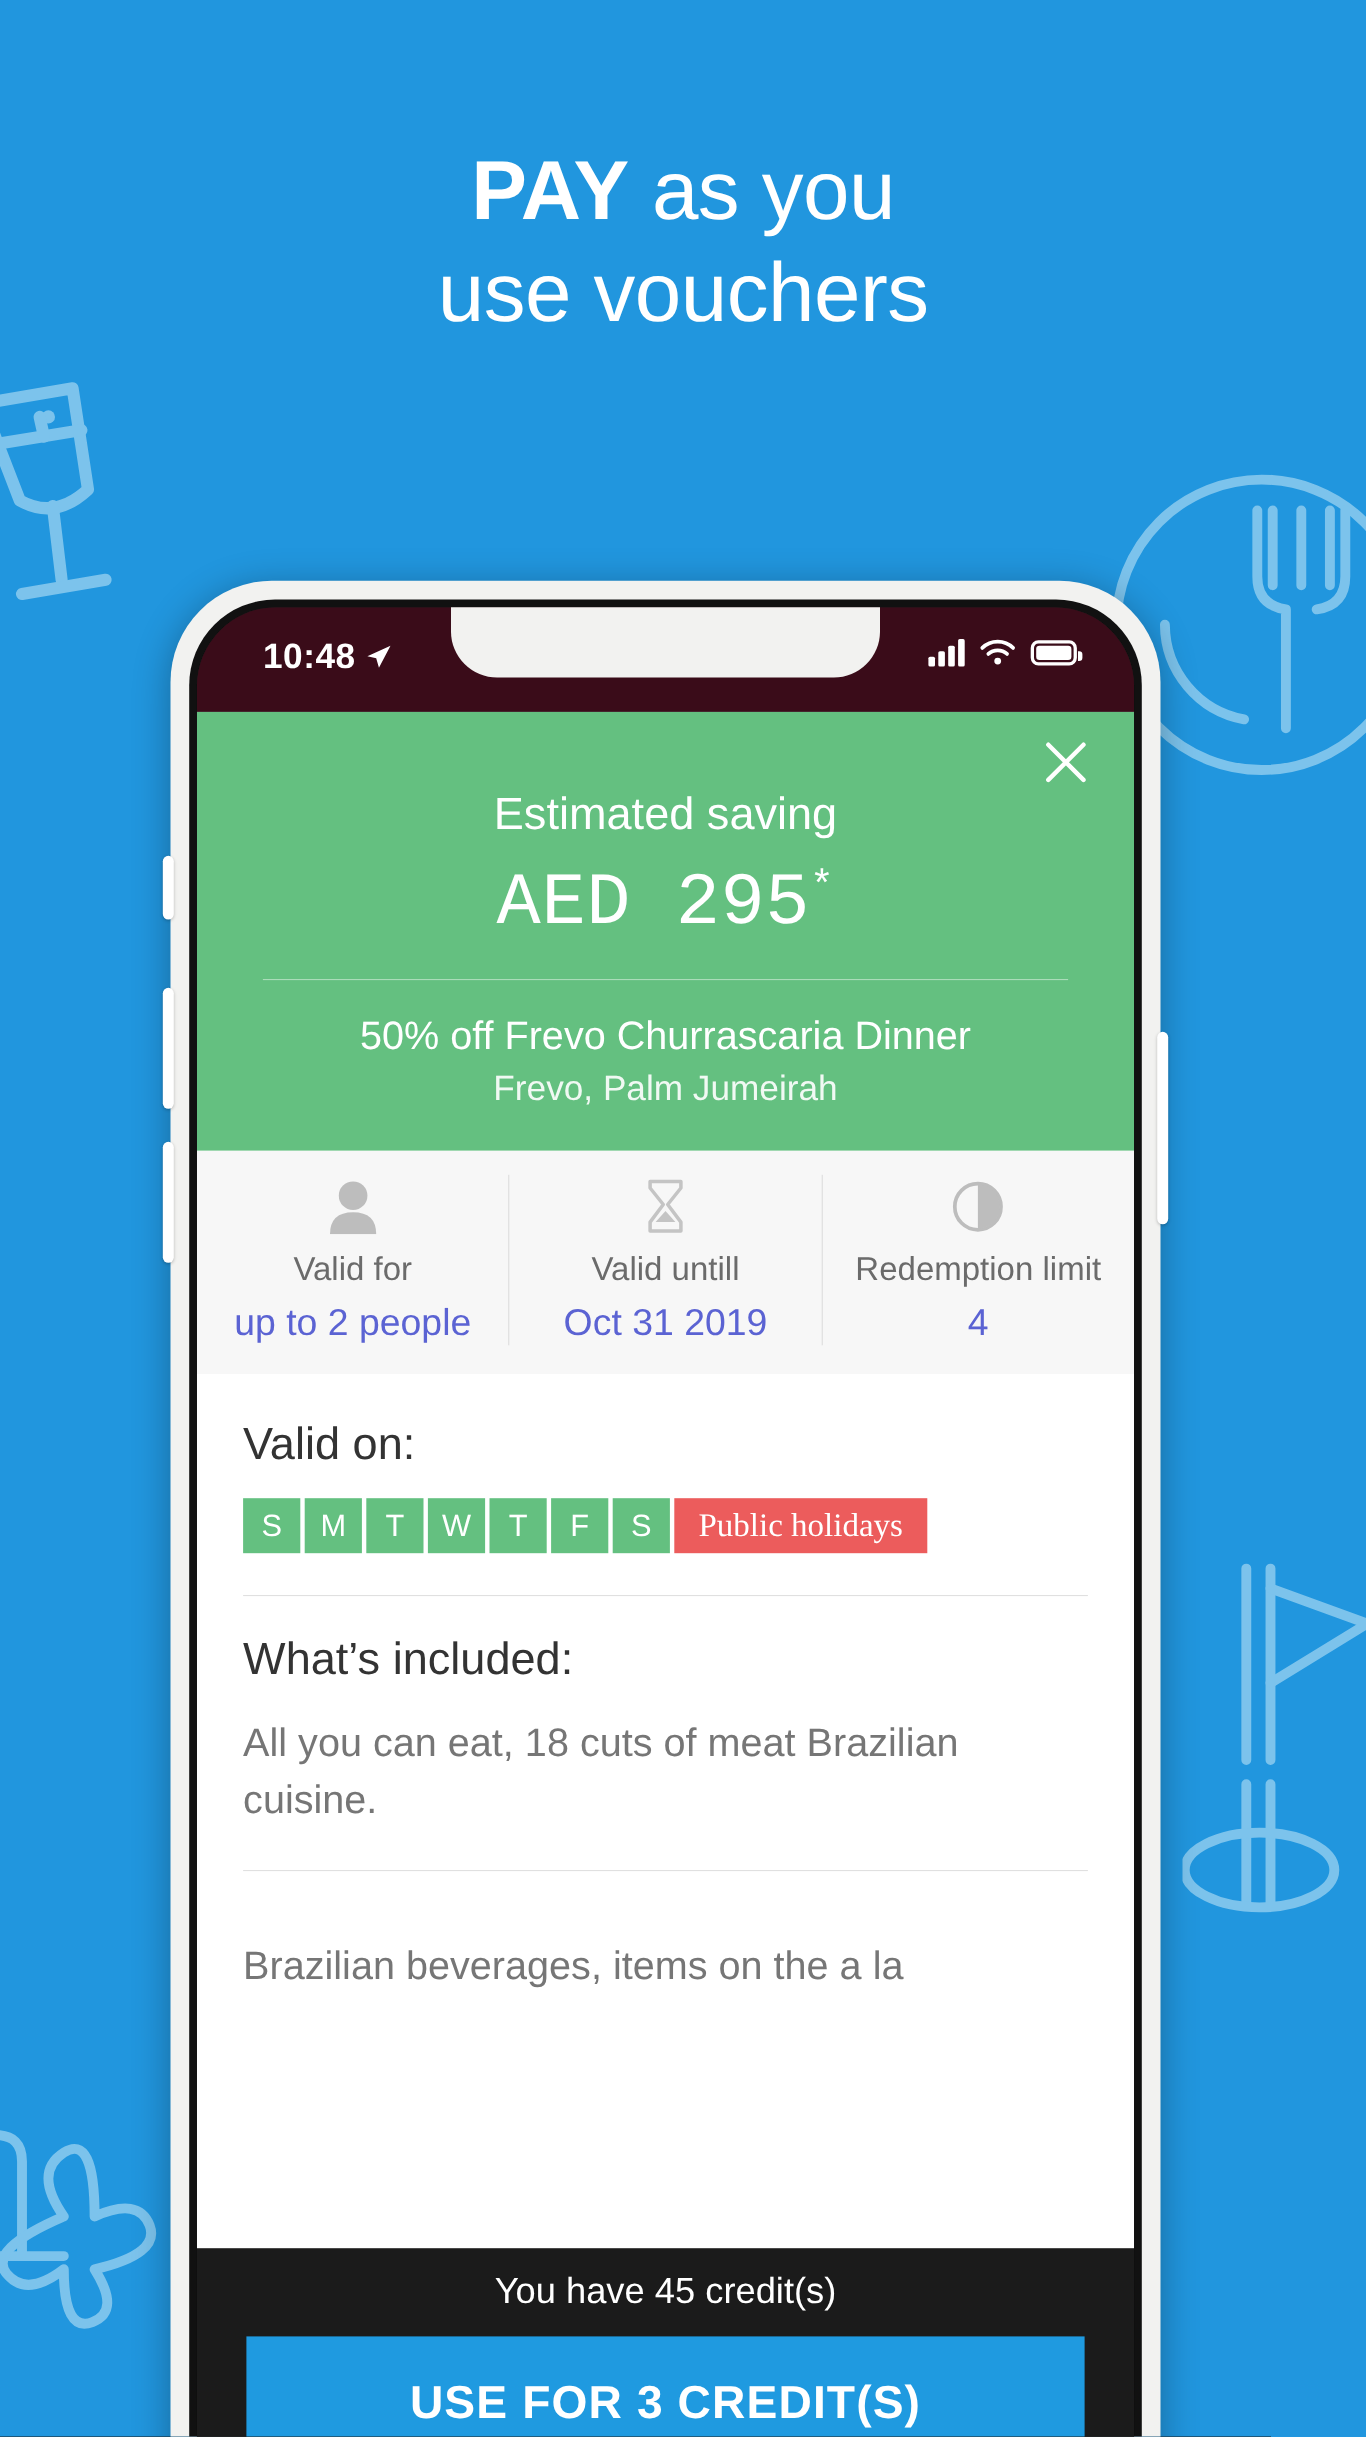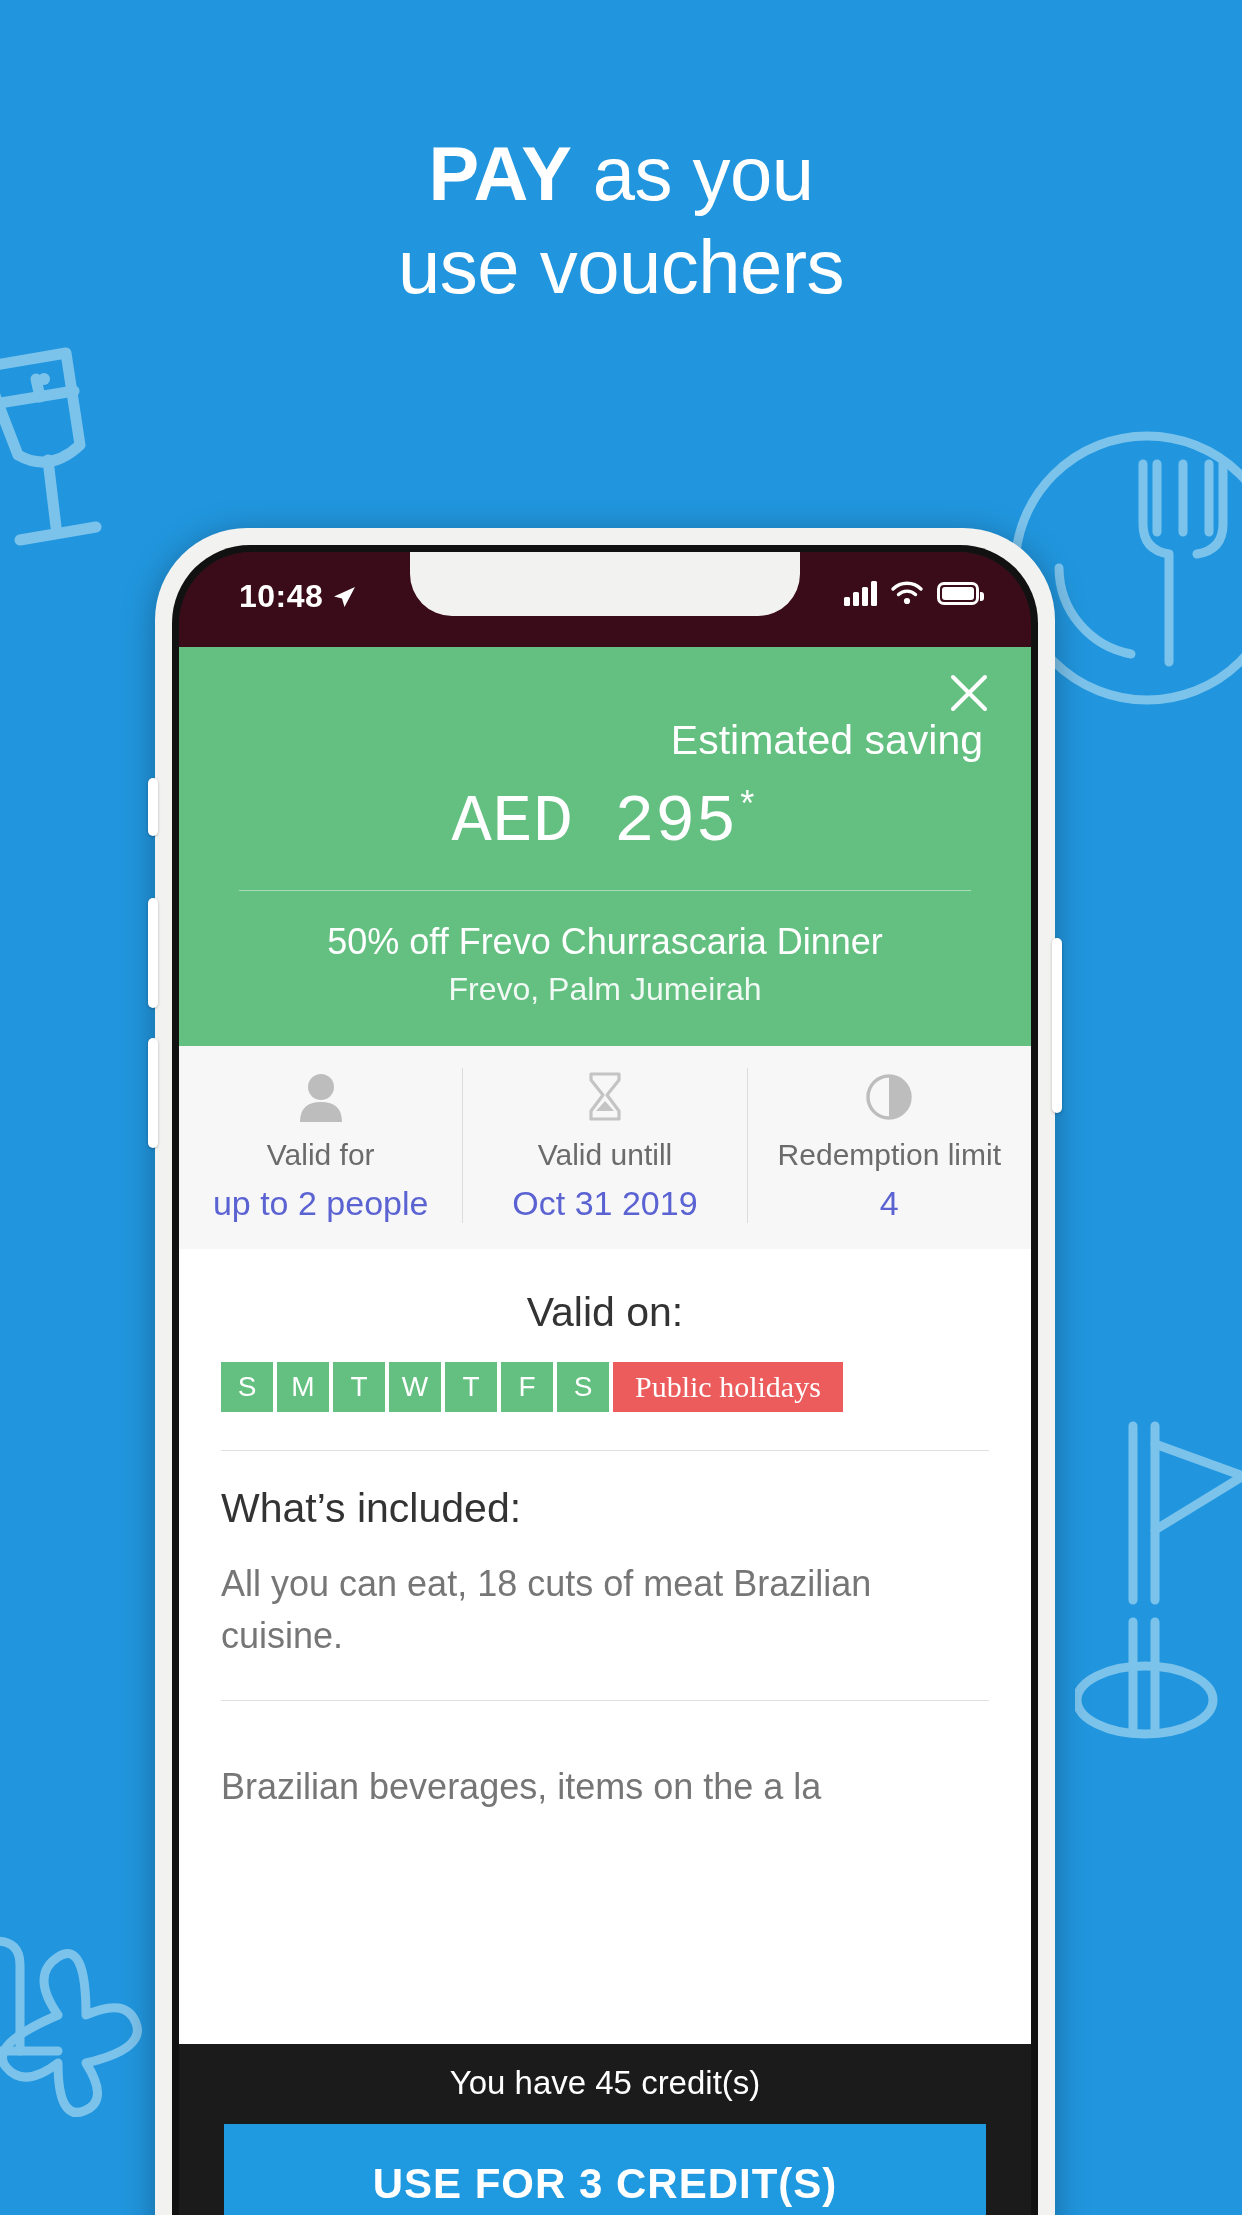--- a/index.html
+++ b/index.html
@@ -102,21 +102,21 @@
 
   
   .saving {
     background:#64c080; color:#fff; position:relative;
     padding:36px 48px 38px 48px; flex:0 0 auto;
   }
   .close-x {
     position:absolute; right:38px; top:22px;
     width:48px; height:48px; cursor:pointer;
   }
-  .saving-label { text-align:right; font-size:41px; font-weight:400; margin-top:34px; }
+  .saving-label { text-align:center; font-size:41px; font-weight:400; margin-top:34px; }
   .saving-amount {
     text-align:center; font-size:67px; font-weight:400;
     margin-top:20px; letter-spacing:.5px;font-family:Liberation Mono, monospace;
   }
   .saving-amount sup { font-size:36px; vertical-align:super; }
   .saving-rule { height:1px; background:rgba(255,255,255,.45); margin:30px 12px 0 12px; }
   .saving-title { text-align:center; font-size:36px; font-weight:500; margin-top:30px; }
   .saving-sub { text-align:center; font-size:32px; font-weight:300;
                 margin-top:8px; color:rgba(255,255,255,.9); }
 
@@ -130,21 +130,21 @@
     display:flex; flex-direction:column; align-items:center; gap:4px;
   }
   .info-col + .info-col { border-left:1px solid #dcdcdc; }
   .info-icon { height:58px; display:flex; align-items:center; justify-content:center; }
   .info-label { font-size:30px; color:#6b6b6b; margin-top:8px; }
   .info-value { font-size:34px; color:#5b63d3; margin-top:8px; }
 
   
   .modal-body { flex:1 1 auto; background:#fff; padding:0 42px; overflow:hidden; }
   .sec-title { font-size:41px; color:#333; font-weight:400; }
-  .valid-on { padding-top:40px;text-align:center; }
+  .valid-on { padding-top:40px; }
   .chips { display:flex; gap:4px; margin-top:26px; }
   .chip {
     background:#64c080; color:#fff; font-size:28px;
     width:52px; height:50px; display:flex; align-items:center; justify-content:center;
   }
   .chip.holiday { background:#ec5c5c; width:auto; padding:0 22px; font-size:30px;font-family:Liberation Serif, serif; }
   .divider { height:1px; background:#e0e0e0; margin:38px 0 0 0; }
   .sec-block { padding-top:34px; }
   .sec-text { font-size:36px; color:#767676; line-height:1.45; margin-top:26px; }
 

